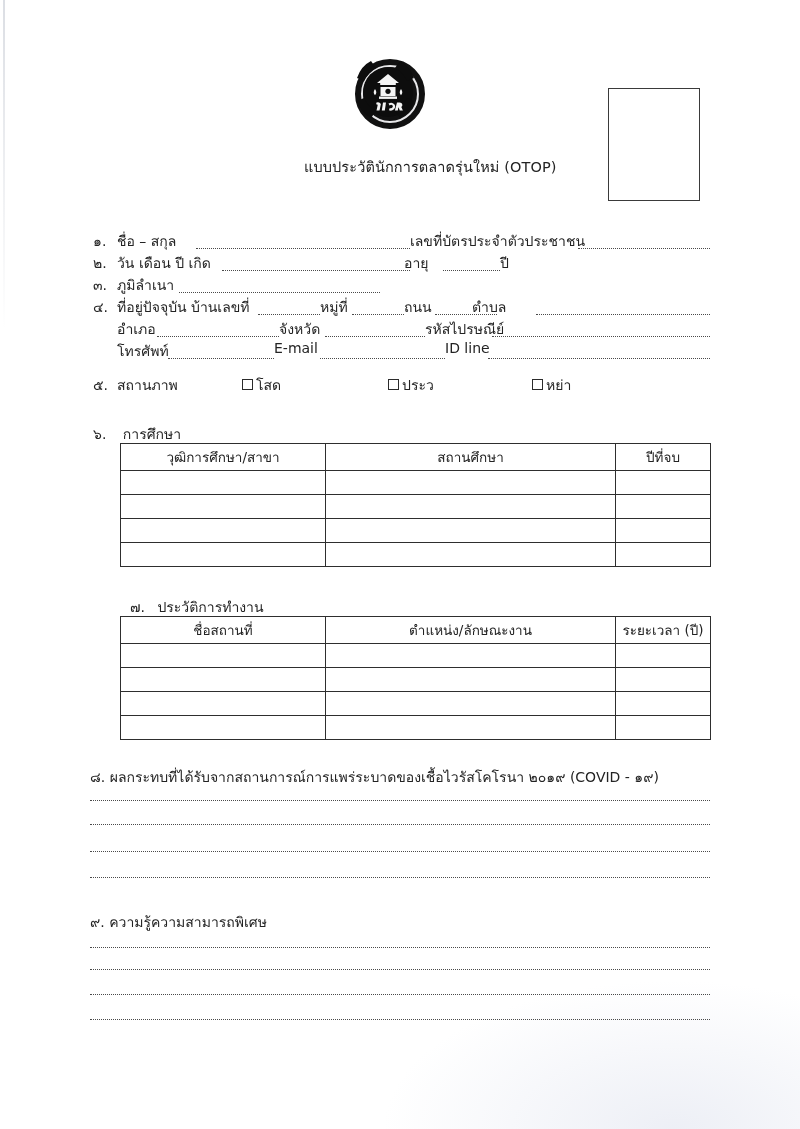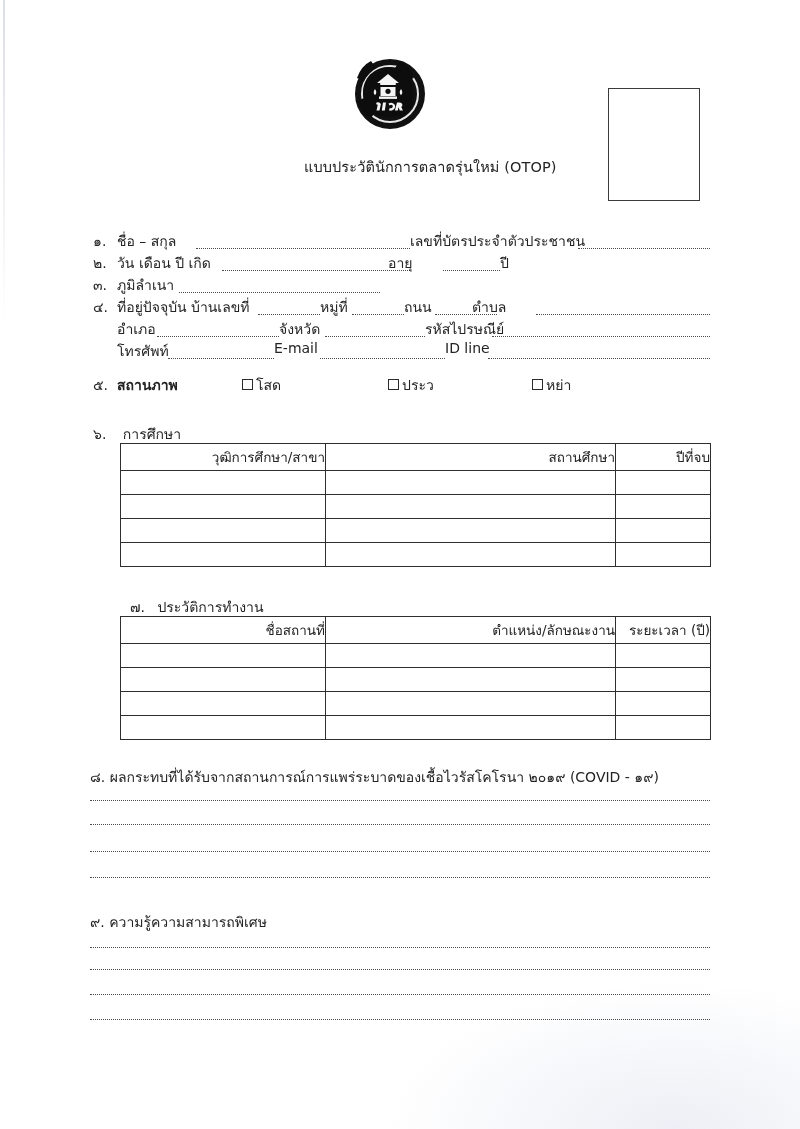--- a/index.html
+++ b/index.html
@@ -131,21 +131,21 @@
     table-layout: fixed;
     font-size: 13.5px;
     color: #232323;
   }
   .tbl td, .tbl th {
     border: 1.2px solid #2e2e2e;
     padding: 0;
   }
   .tbl th {
     font-weight: normal;
-    text-align: right;
+    text-align: center;
     height: 26px;
     vertical-align: middle;
     margin-top: 19px;
   }
   .tbl td { height: 23px; }
 
   .section-head {
     position: absolute;
     font-size: 14px;
     white-space: nowrap;
@@ -205,21 +205,21 @@
     <span class="lbl" style="left:117px;">ชื่อ – สกุล</span>
     <span class="dots" style="left:196px; top:18px; width:214px;"></span>
     <span class="lbl" style="left:410px;">เลขที่บัตรประจำตัวประชาชน</span>
     <span class="dots" style="left:578px; top:18px; width:132px;"></span>
   </div>
 
   <div class="row" style="top:252px;">
     <span class="num" style="left:93px;">๒.</span>
     <span class="lbl" style="left:117px;">วัน  เดือน  ปี  เกิด</span>
     <span class="dots" style="left:222px; top:18px; width:188px;"></span>
-    <span class="lbl" style="left:388px;">อายุ</span>
+    <span class="lbl" style="left:404px;">อายุ</span>
     <span class="dots" style="left:443px; top:18px; width:57px;"></span>
     <span class="lbl" style="left:500px;">ปี</span>
   </div>
 
   <div class="row" style="top:274px;">
     <span class="num" style="left:93px;">๓.</span>
     <span class="lbl" style="left:117px;">ภูมิลำเนา</span>
     <span class="dots" style="left:179px; top:18px; width:201px;"></span>
   </div>
 
@@ -248,21 +248,21 @@
     <span class="lbl" style="left:117px;">โทรศัพท์</span>
     <span class="dots" style="left:168px; top:18px; width:106px;"></span>
     <span class="lbl" style="left:274px;">E-mail</span>
     <span class="dots" style="left:320px; top:18px; width:125px;"></span>
     <span class="lbl" style="left:445px;">ID line</span>
     <span class="dots" style="left:488px; top:18px; width:222px;"></span>
   </div>
 
   <div class="row" style="top:374px;">
     <span class="num" style="left:93px;">๕.</span>
-    <span class="lbl" style="left:117px;font-weight:bold;">สถานภาพ</span>
+    <span class="lbl" style="left:117px;">สถานภาพ</span>
 
     <span class="cbox" style="left:242px; top:5px;"></span>
     <span class="lbl" style="left:256px;">โสด</span>
 
     <span class="cbox" style="left:388px; top:5px;"></span>
     <span class="lbl" style="left:402px;">ประว</span>
 
     <span class="cbox" style="left:532px; top:5px;"></span>
     <span class="lbl" style="left:546px;">หย่า</span>
   </div>

